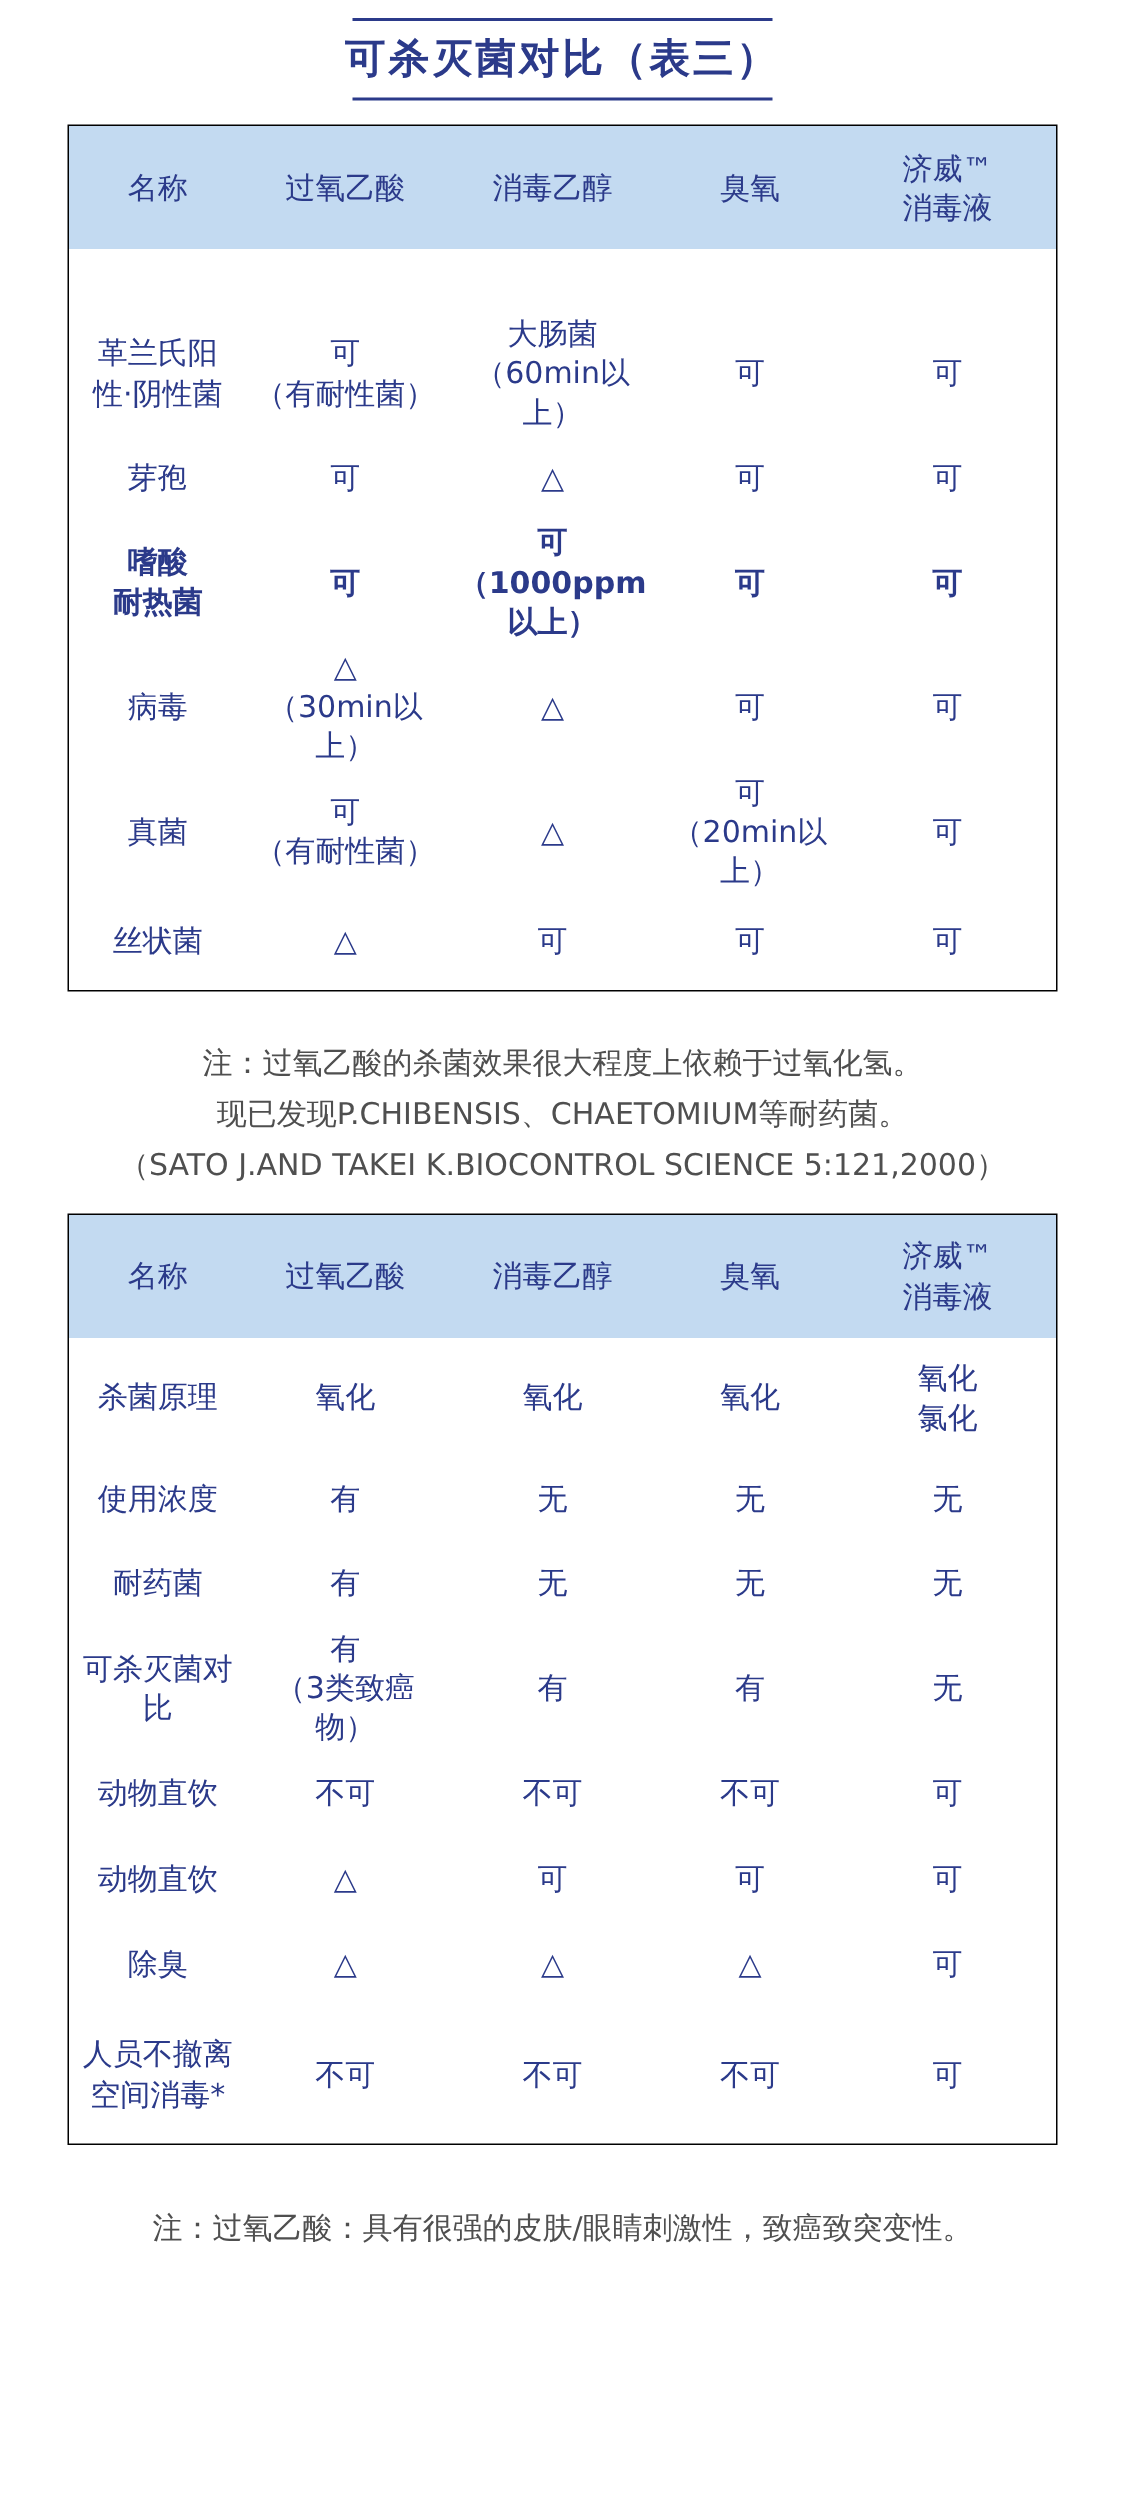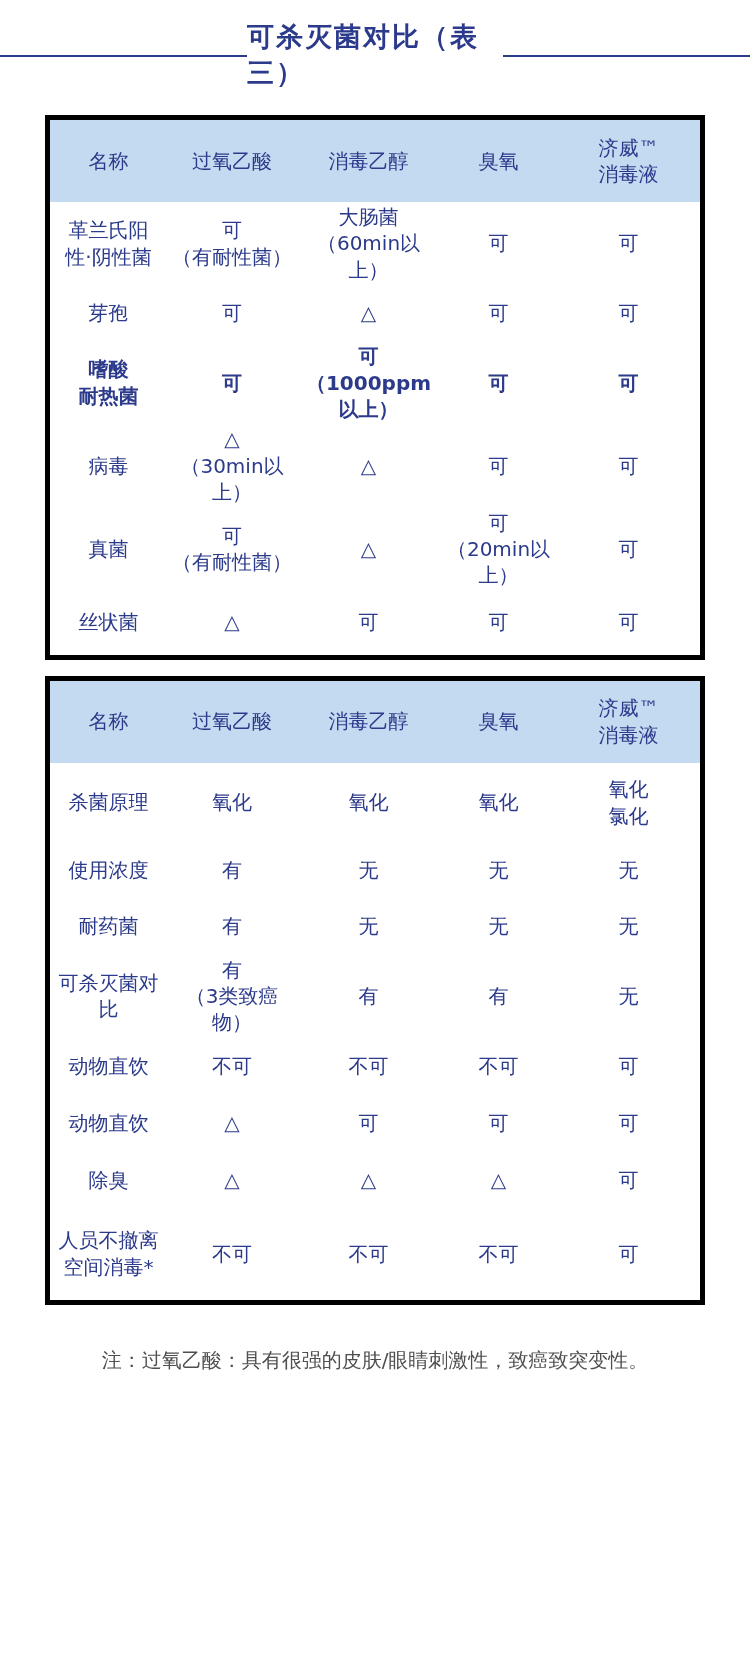--- a/index.html
+++ b/index.html
@@ -7,53 +7,53 @@
   body {
     width: 750px;
     min-height: 1668px;
     background: #ffffff;
     font-family: "DejaVu Sans", "Liberation Sans", sans-serif;
     color: #2b3a8a;
   }
   .page { width: 750px; padding-top: 12px; }
 
   
-  .table-title { display: flex; align-items: center; }
+  .table-title { display: flex; flex-direction: column; align-items: center; }
   .table-title .rule { width: 280px; height: 2px; background: #2b3a8a; }
   .table-title .title-text {
     font-size: 27px; font-weight: bold; letter-spacing: 2px;
     padding: 7px 0 8px; color: #2b3a8a;
   }
   .mt-sec { margin-top: 78px; }
 
   
   .cmp-table {
     width: 660px; margin: 16px auto 0;
-    border: 5px solid #000000;
+    border: 1px solid #000000;
   }
   .tr {
     display: grid;
     grid-template-columns: 18% 20% 22% 18% 22%;
     align-items: center;
   }
   .th-row { background: #c3daf1; }
   .td {
     text-align: center;
     font-size: 20px;
     line-height: 1.32;
     white-space: pre-line;
     padding: 2px 1px;
     color: #2b3a8a;
   }
   .th { font-size: 20px; }
   .small { font-size: 17px; }
 
   
   #t3 .tr:nth-child(1){ min-height: 82px; }
-  #t3 .tr:nth-child(2){ min-height: 80px; }
+  #t3 .tr:nth-child(2){ min-height: 80px; margin-top: 41px; }
   #t3 .tr:nth-child(3){ min-height: 56px; }
   #t3 .tr:nth-child(4){ min-height: 72px; font-weight: bold; }
   #t3 .tr:nth-child(5){ min-height: 66px; }
   #t3 .tr:nth-child(6){ min-height: 70px; }
   #t3 .tr:nth-child(7){ min-height: 64px; }
   #t3 .tr:nth-child(8){ min-height: 88px; }
 
   
   #t4 .tr:nth-child(1){ min-height: 82px; }
   #t4 .tr:nth-child(2){ min-height: 80px; }
@@ -141,20 +141,25 @@
     </div>
     <div class="tr">
       <div class="td">丝状菌</div>
       <div class="td">△</div>
       <div class="td">可</div>
       <div class="td">可</div>
       <div class="td">可</div>
     </div>
   </div>
 
+  <div class="notes">
+    <div class="note-line">注：过氧乙酸的杀菌效果很大程度上依赖于过氧化氢。</div>
+    <div class="note-line">现已发现P.CHIBENSIS、CHAETOMIUM等耐药菌。</div>
+    <div class="note-line">（SATO J.AND TAKEI K.BIOCONTROL SCIENCE 5:121,2000）</div>
+  </div>
 
 
   <div class="cmp-table" id="t4">
     <div class="tr th-row">
       <div class="td th">名称</div>
       <div class="td th">过氧乙酸</div>
       <div class="td th">消毒乙醇</div>
       <div class="td th">臭氧</div>
       <div class="td th">济威™
 消毒液</div>

